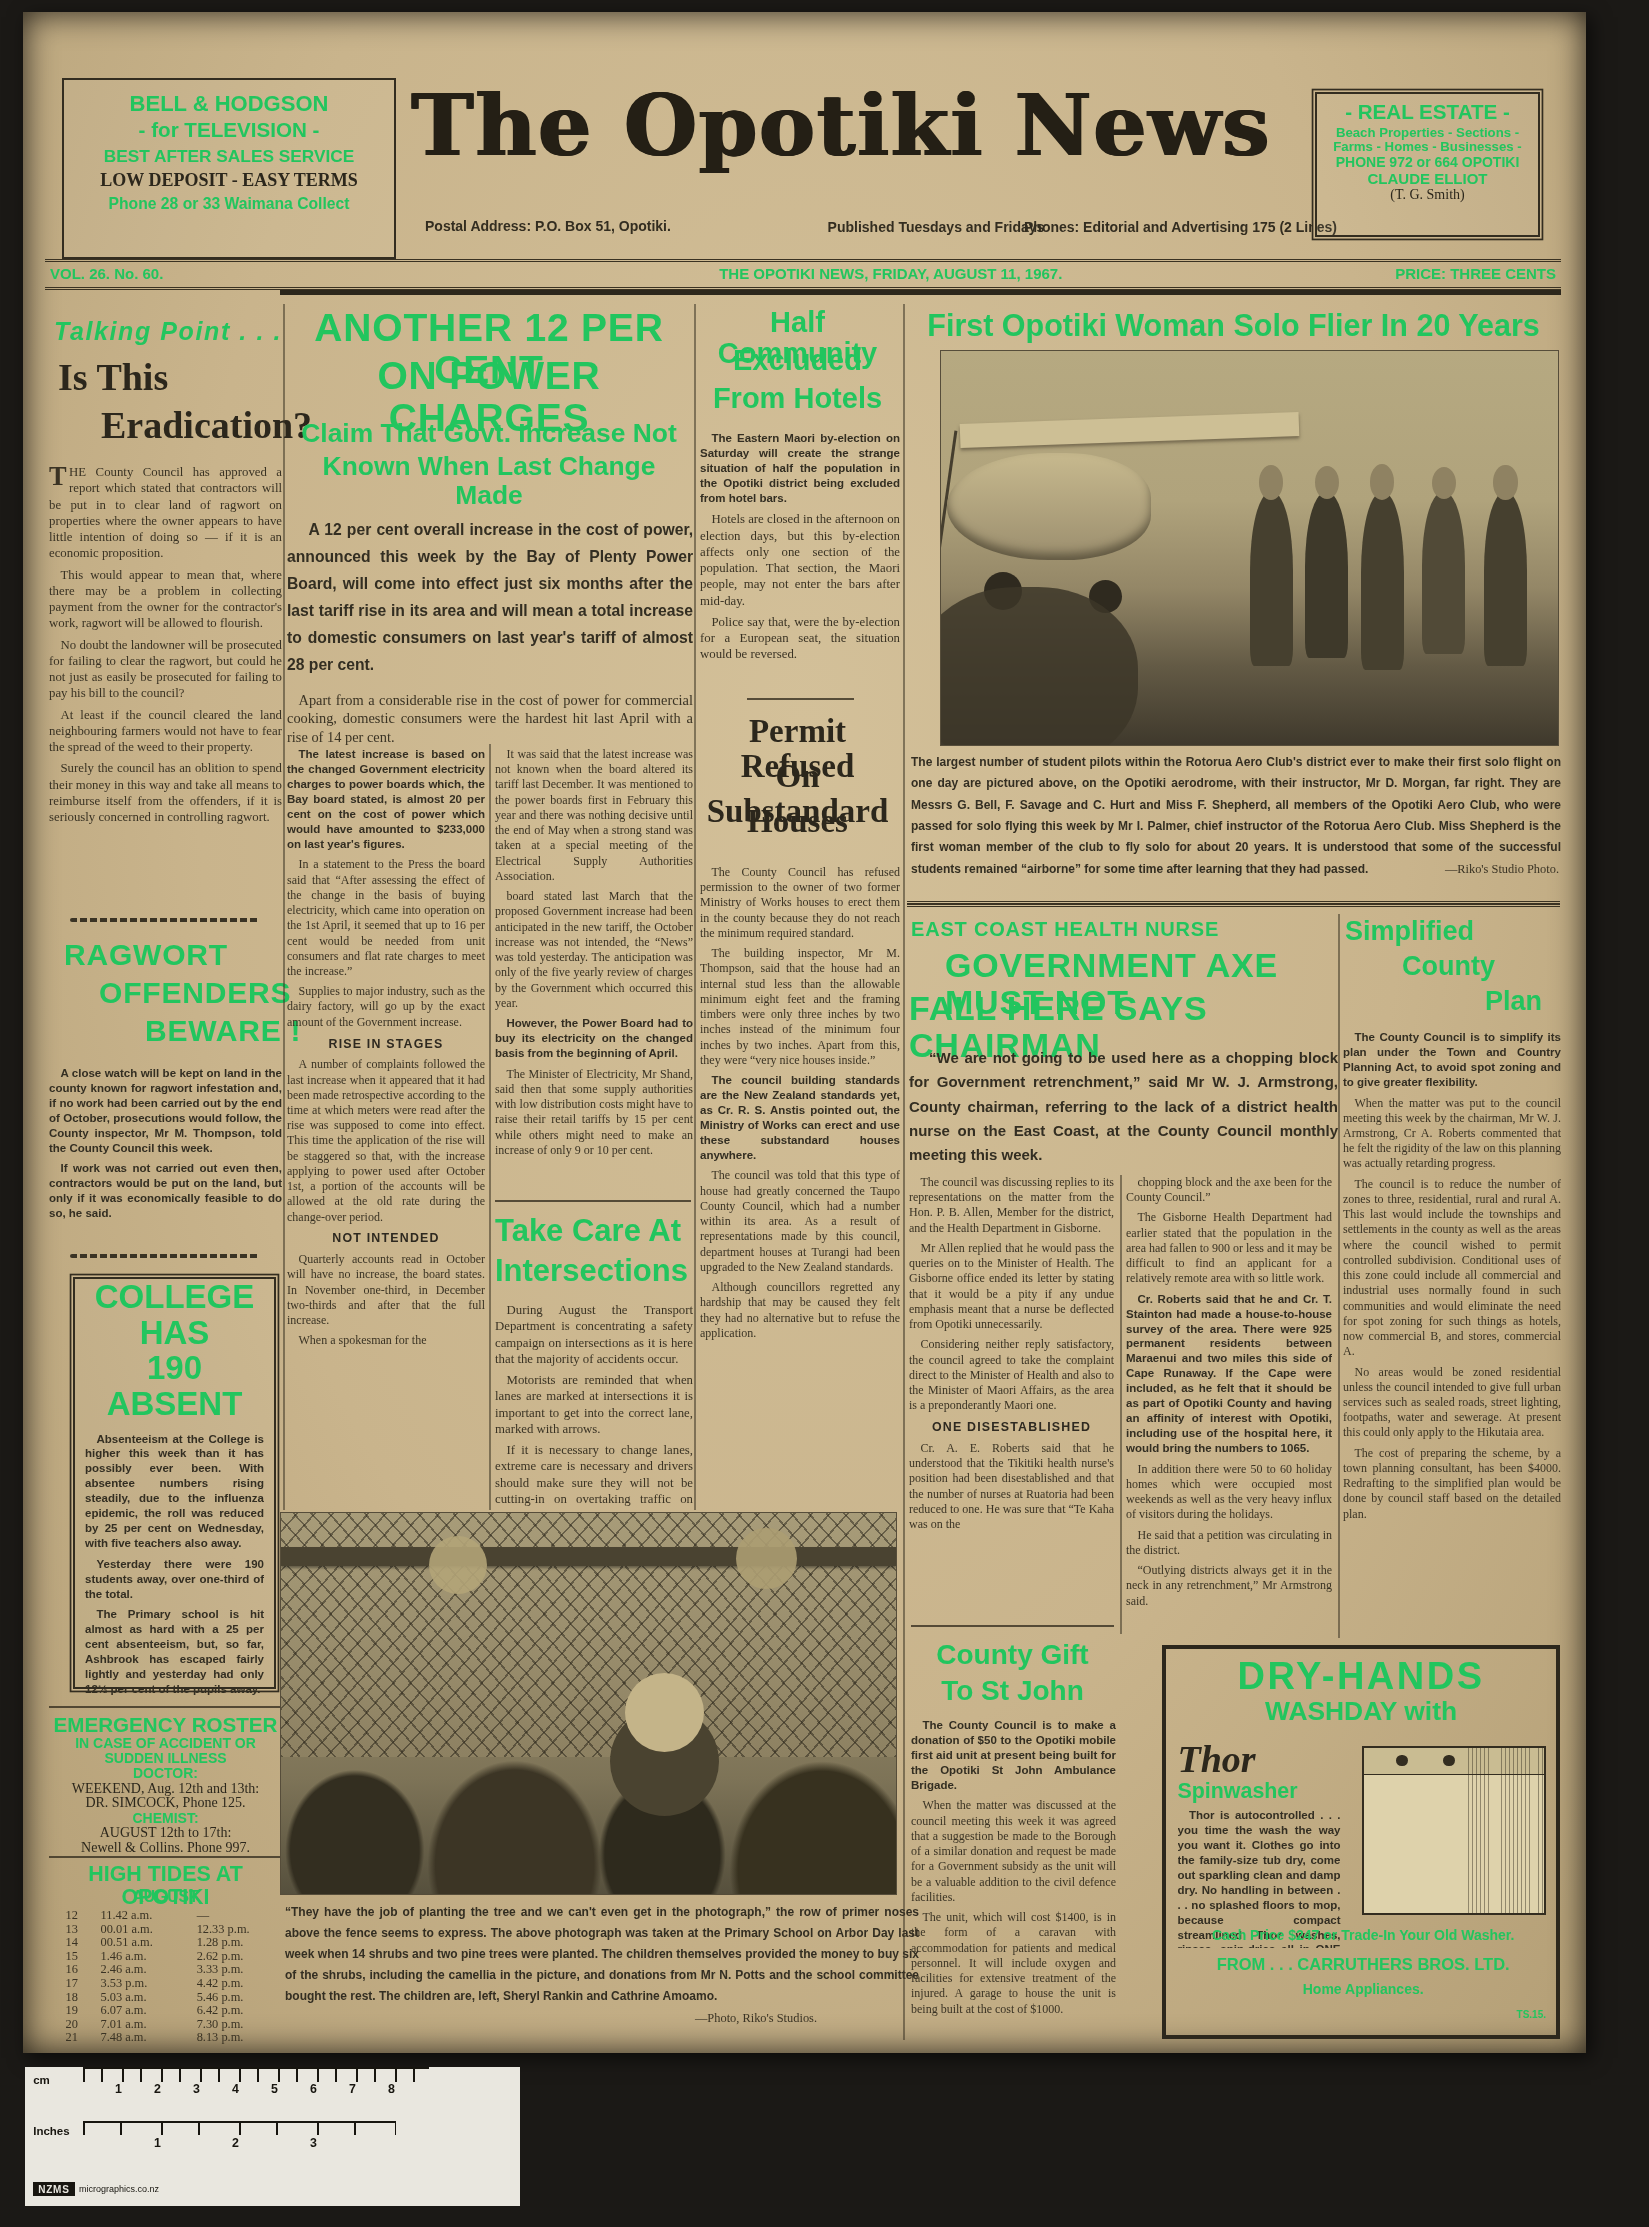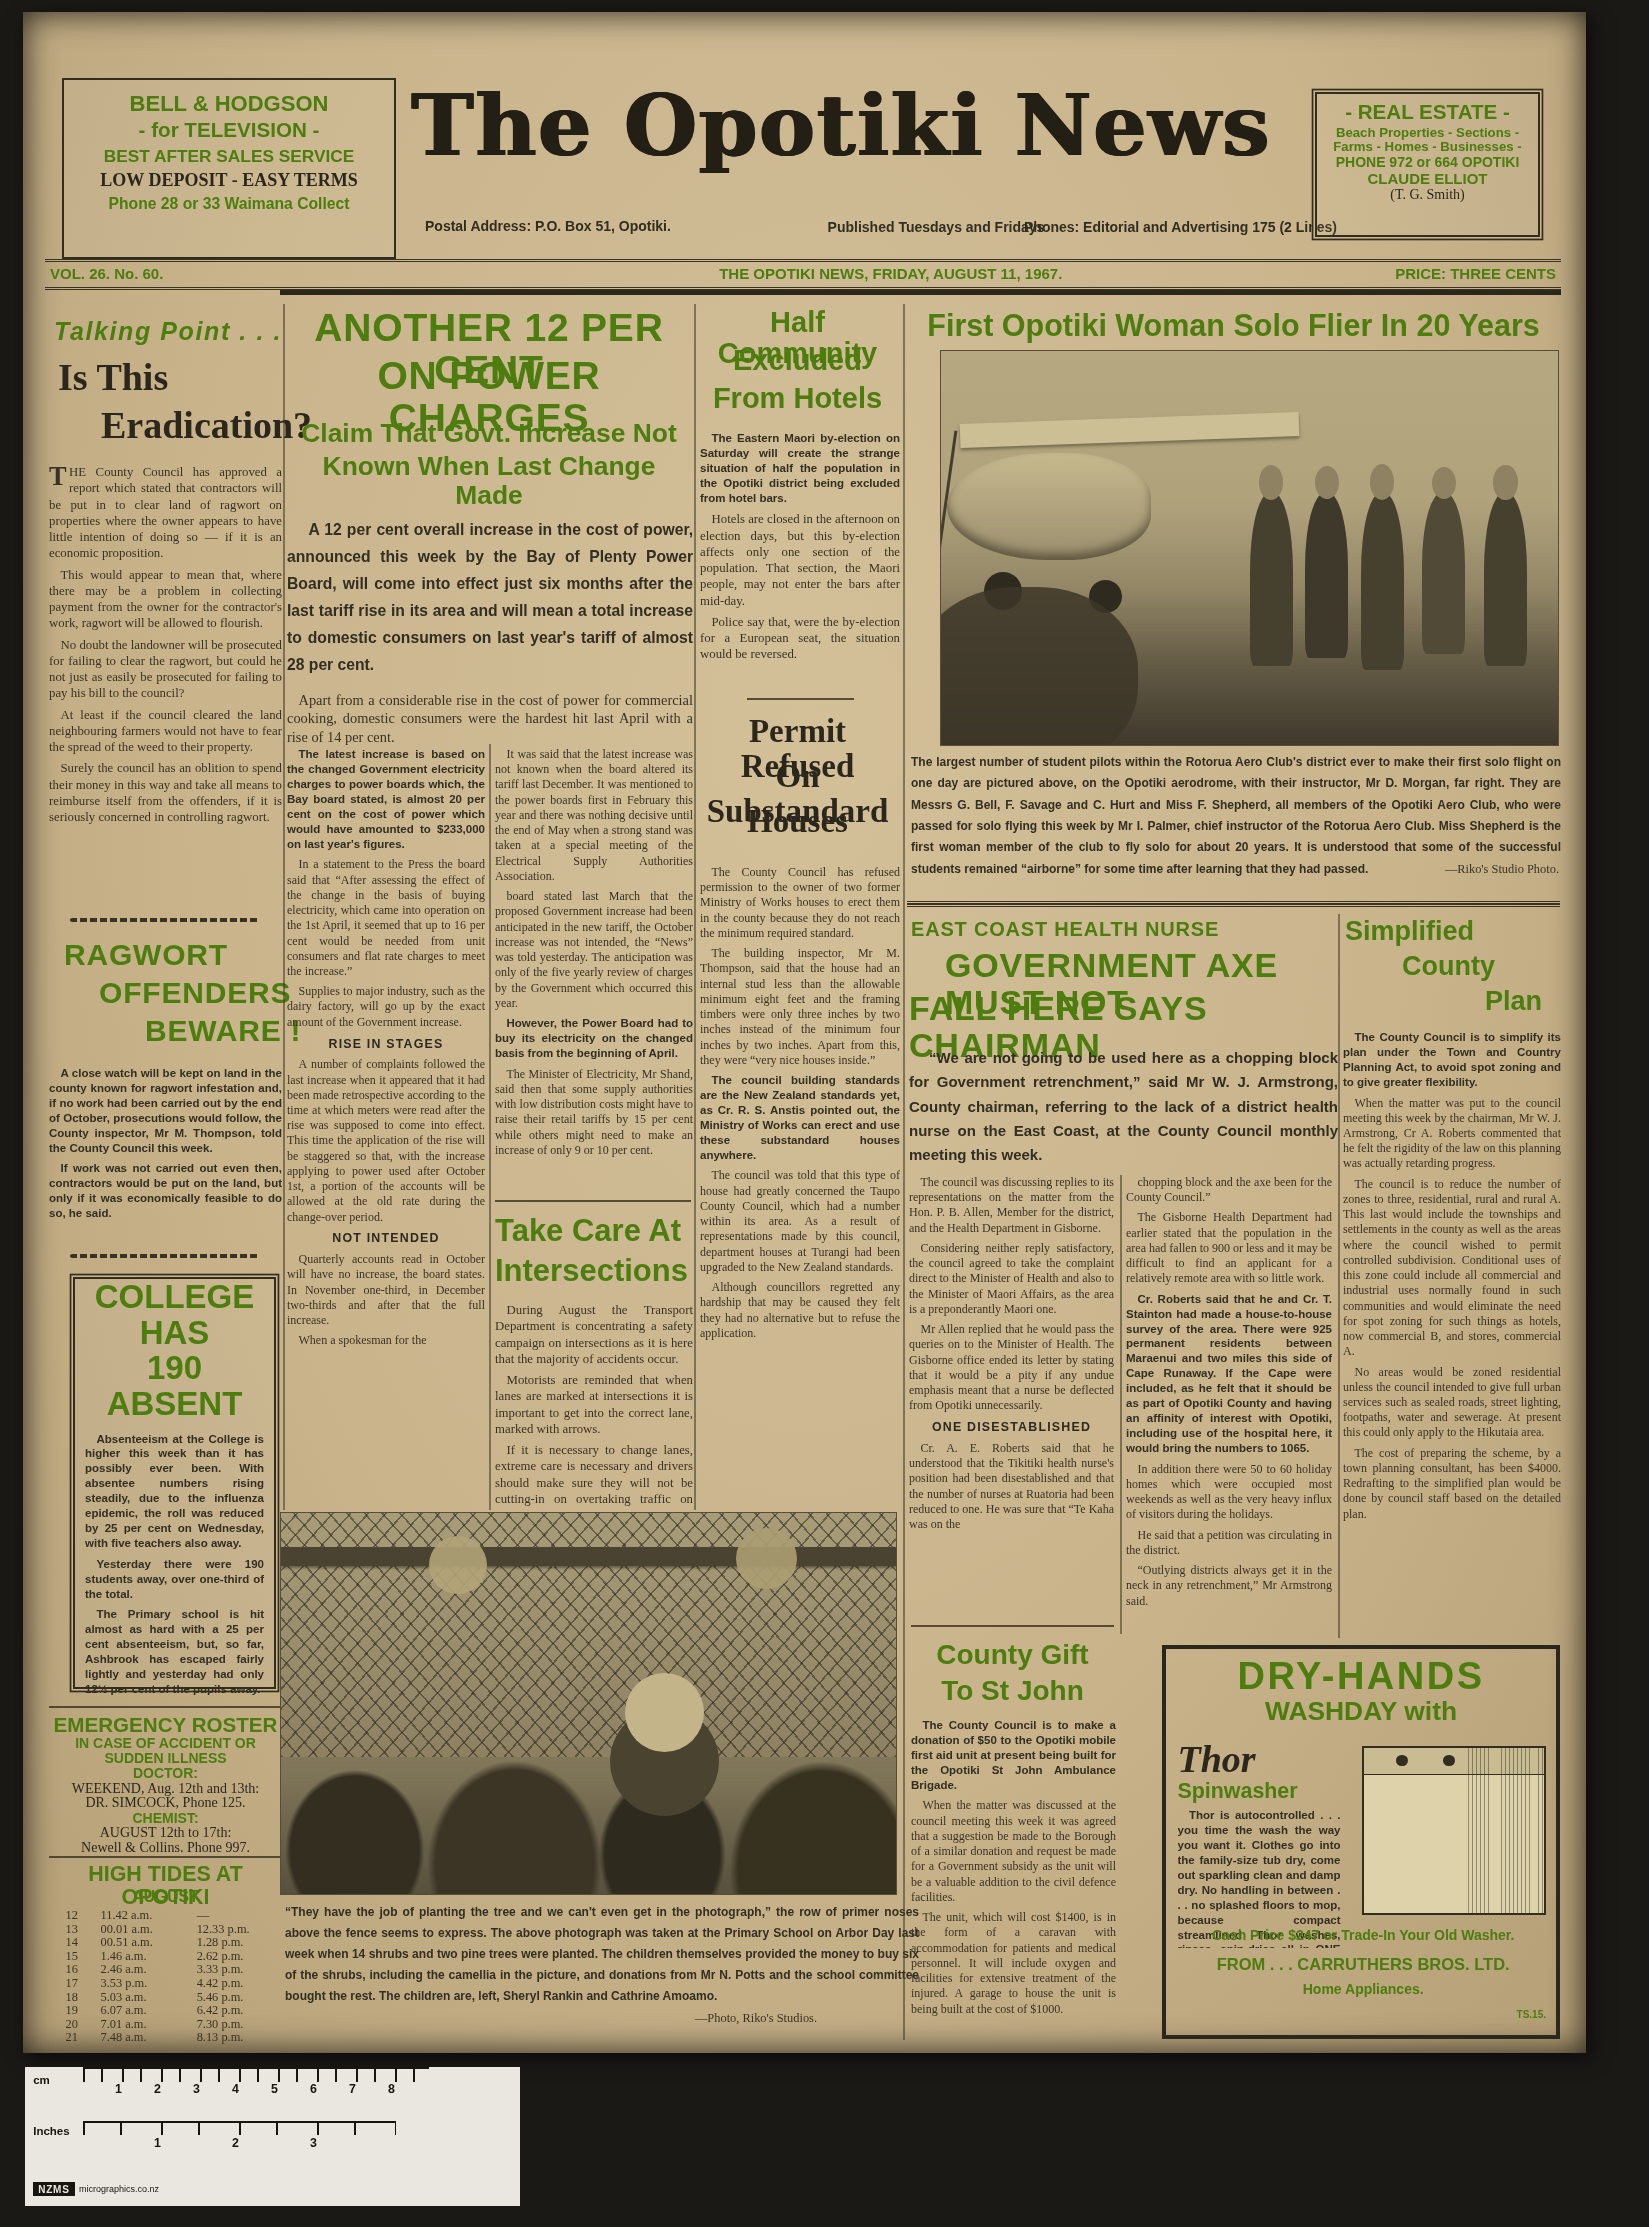--- a/index.html
+++ b/index.html
@@ -3,21 +3,21 @@
 <meta charset="utf-8">
 <style>
   html,body{margin:0;padding:0;background:#141210;}
   #scan{position:relative;width:1650px;height:2227px;background:#1b1916;overflow:hidden;
         font-family:"Liberation Serif",serif;}
   #sheet{position:absolute;left:23px;top:11.5px;width:1563px;height:2041px;
          background:radial-gradient(ellipse at 50% 35%, #d3c099 0%, #c9b48c 55%, #b49f76 100%);
          box-shadow:0 0 33px rgba(0,0,0,.8) inset, 5px 5px 18px rgba(0,0,0,.6);}
   .abs{position:absolute;}
   
-  .hsans{font-family:"Liberation Sans",sans-serif;font-weight:700;color:#4d7c0f;line-height:1.08;}
+  .hsans{font-family:"Liberation Sans",sans-serif;font-weight:700;color:#22c55e;line-height:1.08;}
   .hserif{font-family:"Liberation Serif",serif;font-weight:700;color:#2c271c;line-height:1.05;}
   .center{text-align:center;}
   
   .serifbody p{margin:0 0 5px;font-family:"Liberation Serif",serif;font-size:12px;line-height:1.27;
     color:#3a3324;text-align:justify;text-indent:11.5px;}
   .serifbody p.b, .sansbody p{font-family:"Liberation Sans",sans-serif;font-weight:700;font-size:11.5px;
     line-height:1.3;color:#332e22;text-align:justify;text-indent:11.5px;margin:0 0 5.8px;}
   .serifbody p.c{font-family:"Liberation Sans",sans-serif;font-weight:700;font-size:12.4px;text-align:center;
     text-indent:0;letter-spacing:1.2px;margin:6.6px 0 5px;color:#2e2920;}
   .serifbody p.d{text-indent:0;}
@@ -325,22 +325,22 @@
   <div class="abs caption" style="left:911px;top:752px;width:650px;height:130px;line-height:1.78;overflow:hidden;">The largest number of student pilots within the Rotorua Aero Club's district ever to make their first solo flight on one day are pictured above, on the Opotiki aerodrome, with their instructor, Mr D. Morgan, far right. They are Messrs G. Bell, F. Savage and C. Hurt and Miss F. Shepherd, all members of the Opotiki Aero Club, who were passed for solo flying this week by Mr I. Palmer, chief instructor of the Rotorua Aero Club. Miss Shepherd is the first woman member of the club to fly solo for about 20 years. It is understood that some of the successful students remained “airborne” for some time after learning that they had passed.</div>
   <div class="abs credit" style="left:1320px;top:862px;width:239px;">—Riko's Studio Photo.</div>
   <div class="abs dblrule" style="left:907px;top:901px;width:653px;height:0;"></div>
 
   <div class="abs hsans" style="left:911px;top:919px;font-size:20px;letter-spacing:0.8px;">EAST COAST HEALTH NURSE</div>
   <div class="abs hsans" style="left:945px;top:947px;width:431px;font-size:34px;letter-spacing:0.8px;">GOVERNMENT AXE MUST NOT</div>
   <div class="abs hsans" style="left:909px;top:990px;width:431px;font-size:34px;letter-spacing:0.8px;">FALL HERE SAYS CHAIRMAN</div>
   <div class="abs caption" style="left:909px;top:1046px;width:429px;height:122px;font-size:15px;line-height:1.62;text-indent:20px;overflow:hidden;">“We are not going to be used here as a chopping block for Government retrenchment,” said Mr W. J. Armstrong, County chairman, referring to the lack of a district health nurse on the East Coast, at the County Council monthly meeting this week.</div>
   <div class="abs serifbody" style="left:909px;top:1175px;width:205px;height:445px;overflow:hidden;">
       <p>The council was discussing replies to its representations on the matter from the Hon. P. B. Allen, Member for the district, and the Health Department in Gisborne.</p>
+      <p>Mr Allen replied that he would pass the queries on to the Minister of Health. The Gisborne office ended its letter by stating that it would be a pity if any undue emphasis meant that a nurse be deflected from Opotiki unnecessarily.</p>
       <p>Considering neither reply satisfactory, the council agreed to take the complaint direct to the Minister of Health and also to the Minister of Maori Affairs, as the area is a preponderantly Maori one.</p>
-      <p>Mr Allen replied that he would pass the queries on to the Minister of Health. The Gisborne office ended its letter by stating that it would be a pity if any undue emphasis meant that a nurse be deflected from Opotiki unnecessarily.</p>
       <p class="c">ONE DISESTABLISHED</p>
       <p>Cr. A. E. Roberts said that he understood that the Tikitiki health nurse's position had been disestablished and that the number of nurses at Ruatoria had been reduced to one. He was sure that “Te Kaha was on the</p>
     </div>
   <div class="abs serifbody" style="left:1126px;top:1175px;width:206px;height:462px;overflow:hidden;">
       <p>chopping block and the axe been for the County Council.”</p>
       <p>The Gisborne Health Department had earlier stated that the population in the area had fallen to 900 or less and it may be difficult to find an applicant for a relatively remote area with so little work.</p>
       <p class="b">Cr. Roberts said that he and Cr. T. Stainton had made a house-to-house survey of the area. There were 925 permanent residents between Maraenui and two miles this side of Cape Runaway. If the Cape were included, as he felt that it should be as part of Opotiki County and having an affinity of interest with Opotiki, including use of the hospital here, it would bring the numbers to 1065.</p>
       <p>In addition there were 50 to 60 holiday homes which were occupied most weekends as well as the very heavy influx of visitors during the holidays.</p>
       <p>He said that a petition was circulating in the district.</p>
       <p>“Outlying districts always get it in the neck in any retrenchment,” Mr Armstrong said.</p>

